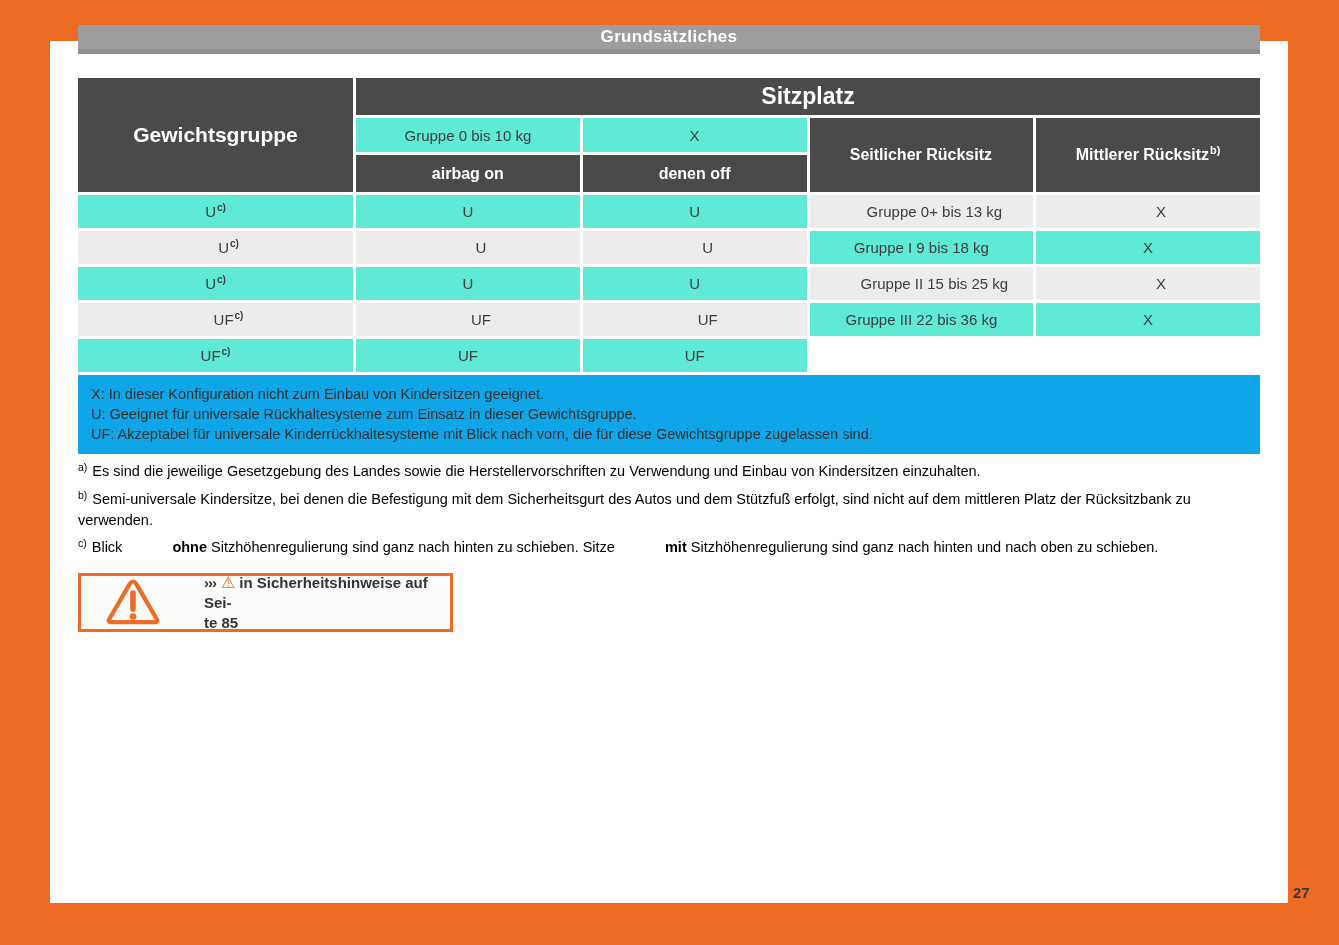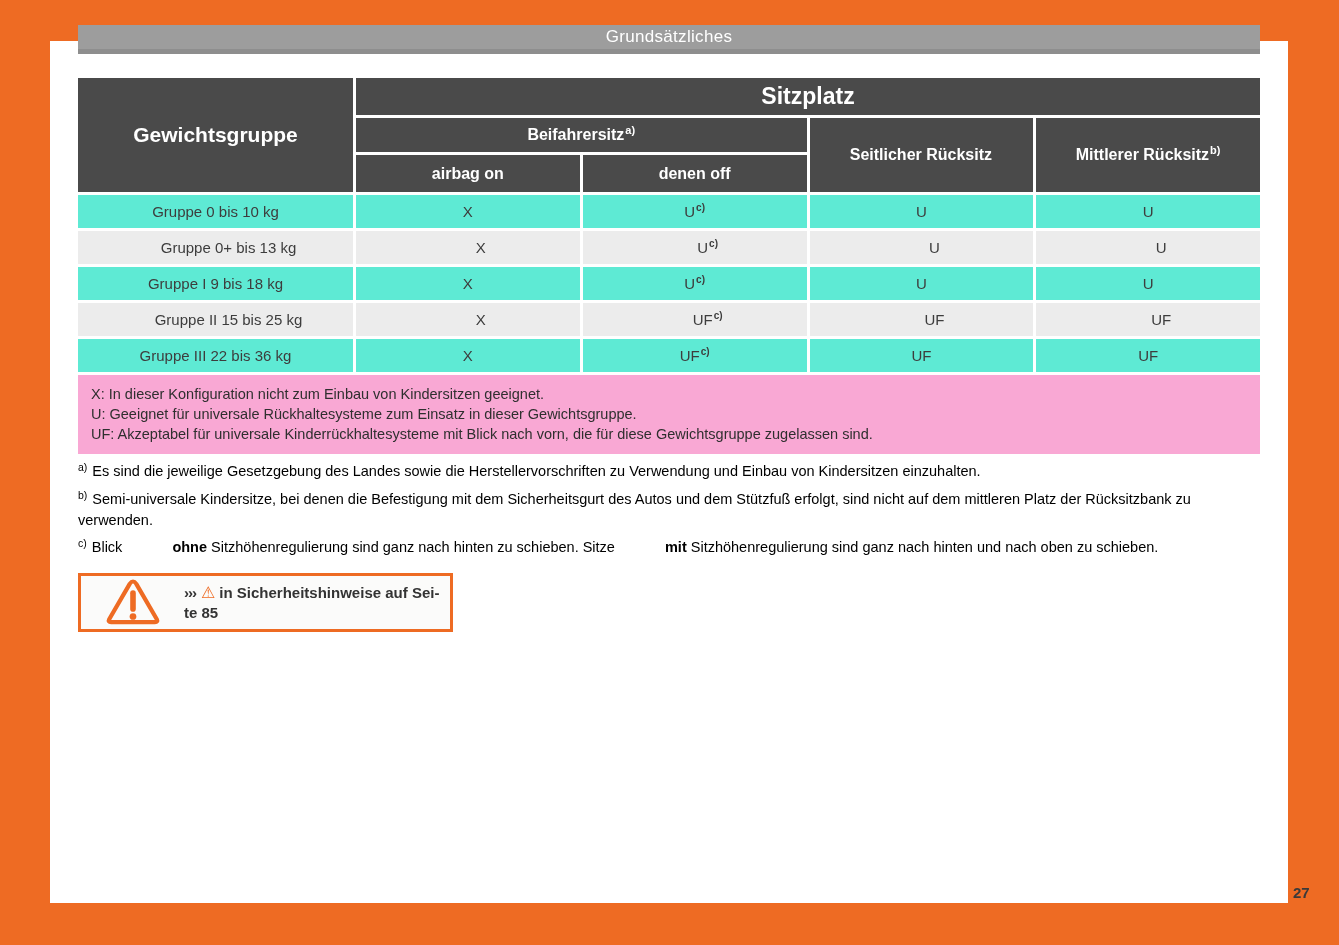--- a/index.html
+++ b/index.html
@@ -5,53 +5,53 @@
   * { margin:0; padding:0; box-sizing:border-box; }
   html,body { width:1339px; height:945px; }
   body { font-family:"Liberation Sans","DejaVu Sans",sans-serif; }
   .canvas { position:relative; width:1339px; height:945px; background:#ee6b23; overflow:hidden; }
   .page { position:absolute; left:50px; top:41px; width:1238px; height:862px; background:#ffffff; }
 
   
   .title-bar { position:absolute; left:78px; top:25px; width:1182px; height:29px;
     background:#9d9d9d; border-bottom:5px solid #8e8e8e;
     display:flex; align-items:center; justify-content:center; }
-  .title-bar span { color:#ffffff; font-size:17px; font-weight:normal; letter-spacing:0.3px;text-align:right; }
+  .title-bar span { color:#ffffff; font-size:17px; font-weight:bold; letter-spacing:0.3px;text-align:right; }
 
   
   .cs-table { position:absolute; left:78px; top:78px; width:1182px; background:#ffffff;
     display:grid; grid-template-columns:275px 1fr 1fr 1fr 1fr; gap:3px;
     grid-template-rows:37px 34px 37px repeat(5,33px) auto; }
   .hcell { background:#4a4a4a; color:#ffffff; font-weight:bold; font-size:16px;
     display:flex; align-items:center; justify-content:center; text-align:center; }
   .cell-corner   { grid-column:1; grid-row:1 / span 3; font-size:21px; }
   .cell-sitzplatz{ grid-column:2 / span 4; grid-row:1; font-size:23px; }
   .cell-beifahrer{ grid-column:2 / span 2; grid-row:2; }
   .cell-seitlich { grid-column:4; grid-row:2 / span 2; }
   .cell-mittler  { grid-column:5; grid-row:2 / span 2; }
   .cell-ab-on    { grid-column:2; grid-row:3;text-align:center; }
   .cell-ab-off   { grid-column:3; grid-row:3; }
   .sup { font-size:11px; font-weight:bold; position:relative; top:-5px; margin-left:1px; }
   .dcell { color:#3d3d3d; font-size:15px; display:flex; align-items:center; justify-content:center; }
   .row-odd  .dcell { background:#5eead4; }
   .row-even .dcell { background:#ececec;padding-left:26px; }
   .dcell .sup { font-size:10px; top:-4px; color:#3d3d3d; }
-  .legend { grid-column:1 / span 5; background:#f9a8d4; padding:9px 13px 10px 13px;
+  .legend { grid-column:1 / span 5; background:#0ea5e9; padding:9px 13px 10px 13px;
     color:#2f2f2f; font-size:14.5px; line-height:20px; }
 
   
   .footnotes { position:absolute; left:78px; top:461px; width:1186px; color:#000000;
     font-size:14.5px; line-height:20px; }
   .footnote { margin-bottom:7px; }
   .fn-marker { font-size:10.5px; position:relative; top:-5px; margin-right:5px; }
   .bold { font-weight:bold;margin-left:46px; }
 
   
   .warning-box { position:absolute; left:78px; top:573px; width:375px; height:59px;
-    border:3px solid #ee6b23; background:#fbfbfa; display:flex; align-items:center; }
+    border:3px solid #ee6b23; background:#fbfbfa; display:flex; align-items:center;gap:20px; }
   .warn-icon-wrap { width:103px; display:flex; align-items:center; justify-content:center; flex:none; }
   .warn-text { color:#333333; font-size:15px; font-weight:bold; line-height:20px; padding-right:6px; }
   .warn-arrows { letter-spacing:-1px; margin-right:5px; }
   .warn-glyph { color:#ee6b23; font-weight:normal; font-size:16px; margin-right:4px; }
 
   .page-number { position:absolute; left:1293px; top:884px; color:#3a3a3a;
     font-size:15px; font-weight:bold; }
 </style>
 </head>
 <body>
@@ -59,24 +59,20 @@
 <div class="canvas">
   <div class="page"></div>
 
   <div class="title-bar">
     <span>Grundsätzliches</span>
   </div>
 
   <div class="cs-table">
     <div class="hcell cell-corner">Gewichtsgruppe</div>
     <div class="hcell cell-sitzplatz">Sitzplatz</div>
-    <div class="hcell cell-beifahrer">
-      <span>Beifahrersitz</span>
-        <span class="sup">a)</span>
-    </div>
     <div class="hcell cell-seitlich">
       <span>Seitlicher Rücksitz</span>
         <span class="sup"></span>
     </div>
     <div class="hcell cell-mittler">
       <span>Mittlerer Rücksitz</span>
         <span class="sup">b)</span>
     </div>
     <div class="hcell cell-ab-on">airbag on</div>
     <div class="hcell cell-ab-off">denen off</div>

